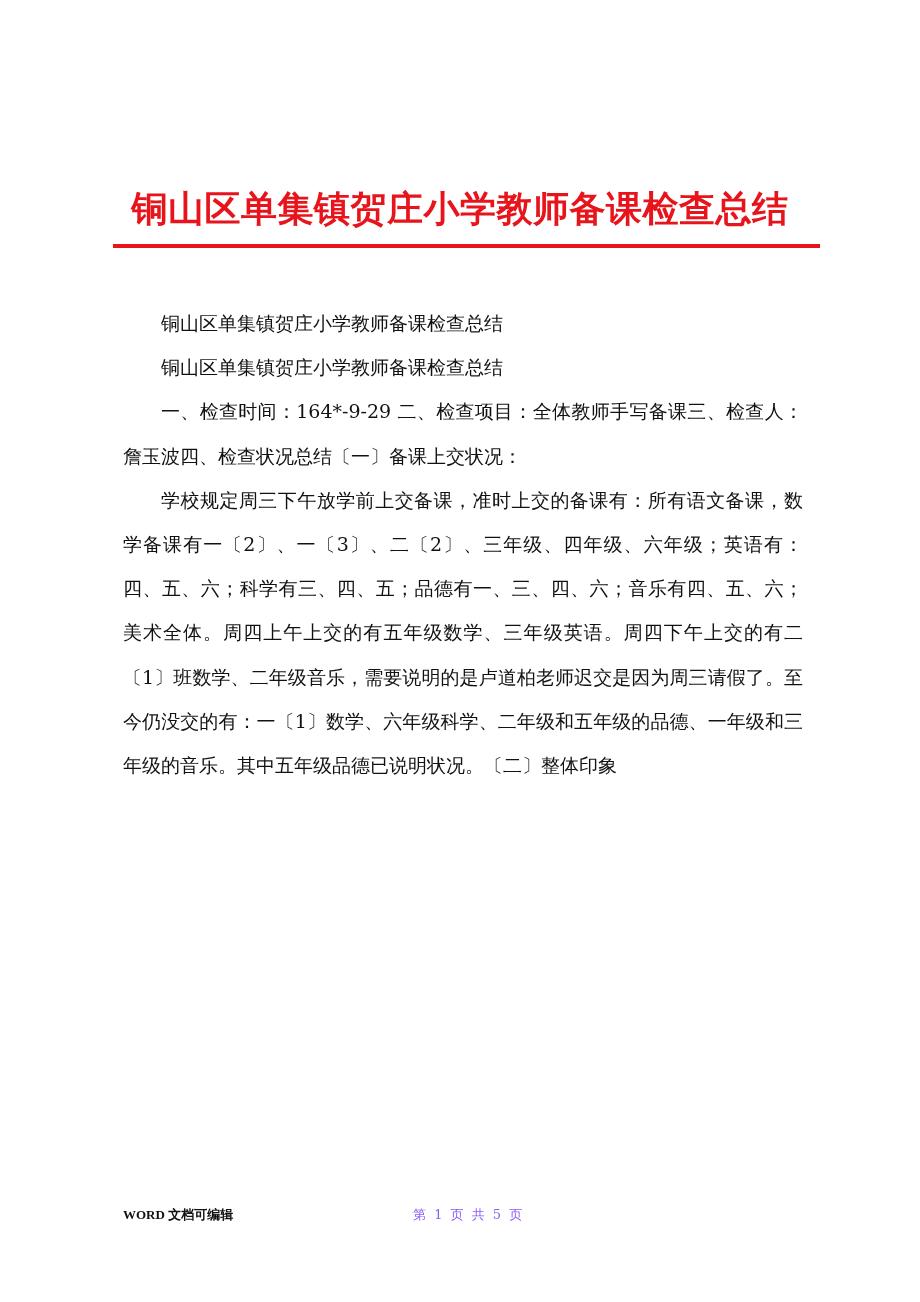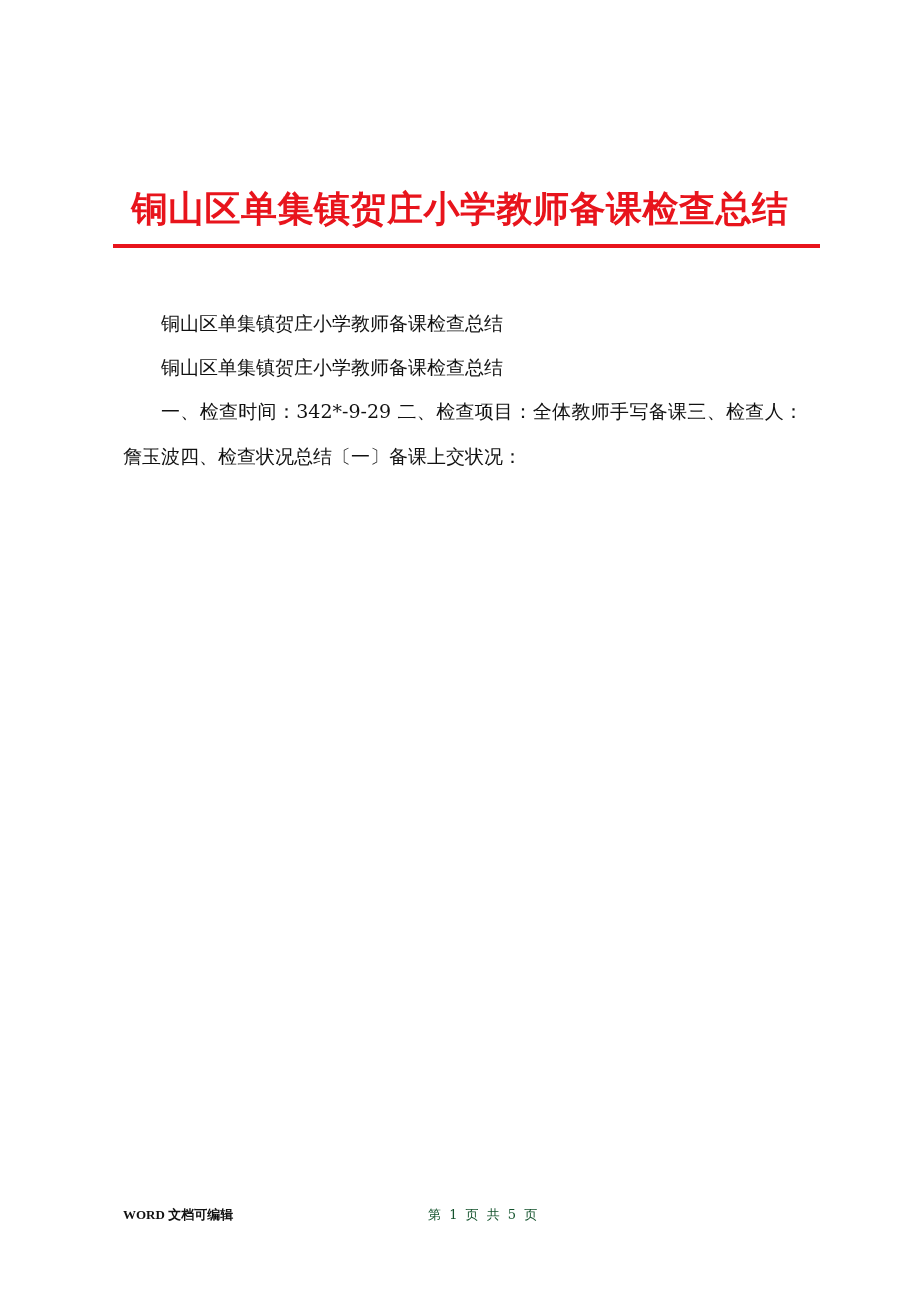--- a/index.html
+++ b/index.html
@@ -64,32 +64,32 @@
       font-weight: bold;
       font-family: "Liberation Serif", "DejaVu Serif", serif;
       white-space: nowrap;
     }
     .footer-right {
       position: absolute;
       left: 413px;
       top: 0;
       white-space: nowrap;
       word-spacing: 4px;
-      color: #14532d;
-      margin-left: 15px;
+      color: #8b5cf6;
     }
   </style>
 </head>
 <body>
 
 <h1 class="page-title">铜山区单集镇贺庄小学教师备课检查总结</h1>
 <div class="title-rule"></div>
 
 <div class="body-text">
   <p>铜山区单集镇贺庄小学教师备课检查总结</p>
   <p>铜山区单集镇贺庄小学教师备课检查总结</p>
-  <p>一、检查时间：342*-9-29 二、检查项目：全体教师手写备课三、检查人：詹玉波四、检查状况总结〔一〕备课上交状况：</p>
+  <p>一、检查时间：164*-9-29 二、检查项目：全体教师手写备课三、检查人：詹玉波四、检查状况总结〔一〕备课上交状况：</p>
+  <p>学校规定周三下午放学前上交备课，准时上交的备课有：所有语文备课，数学备课有一〔2〕、一〔3〕、二〔2〕、三年级、四年级、六年级；英语有：四、五、六；科学有三、四、五；品德有一、三、四、六；音乐有四、五、六；美术全体。周四上午上交的有五年级数学、三年级英语。周四下午上交的有二〔1〕班数学、二年级音乐，需要说明的是卢道柏老师迟交是因为周三请假了。至今仍没交的有：一〔1〕数学、六年级科学、二年级和五年级的品德、一年级和三年级的音乐。其中五年级品德已说明状况。〔二〕整体印象</p>
 </div>
 
 <div class="footer">
   <span class="footer-left">WORD 文档可编辑</span>
   <span class="footer-right">第 1 页 共 5 页</span>
 </div>
 
 </body></html>

